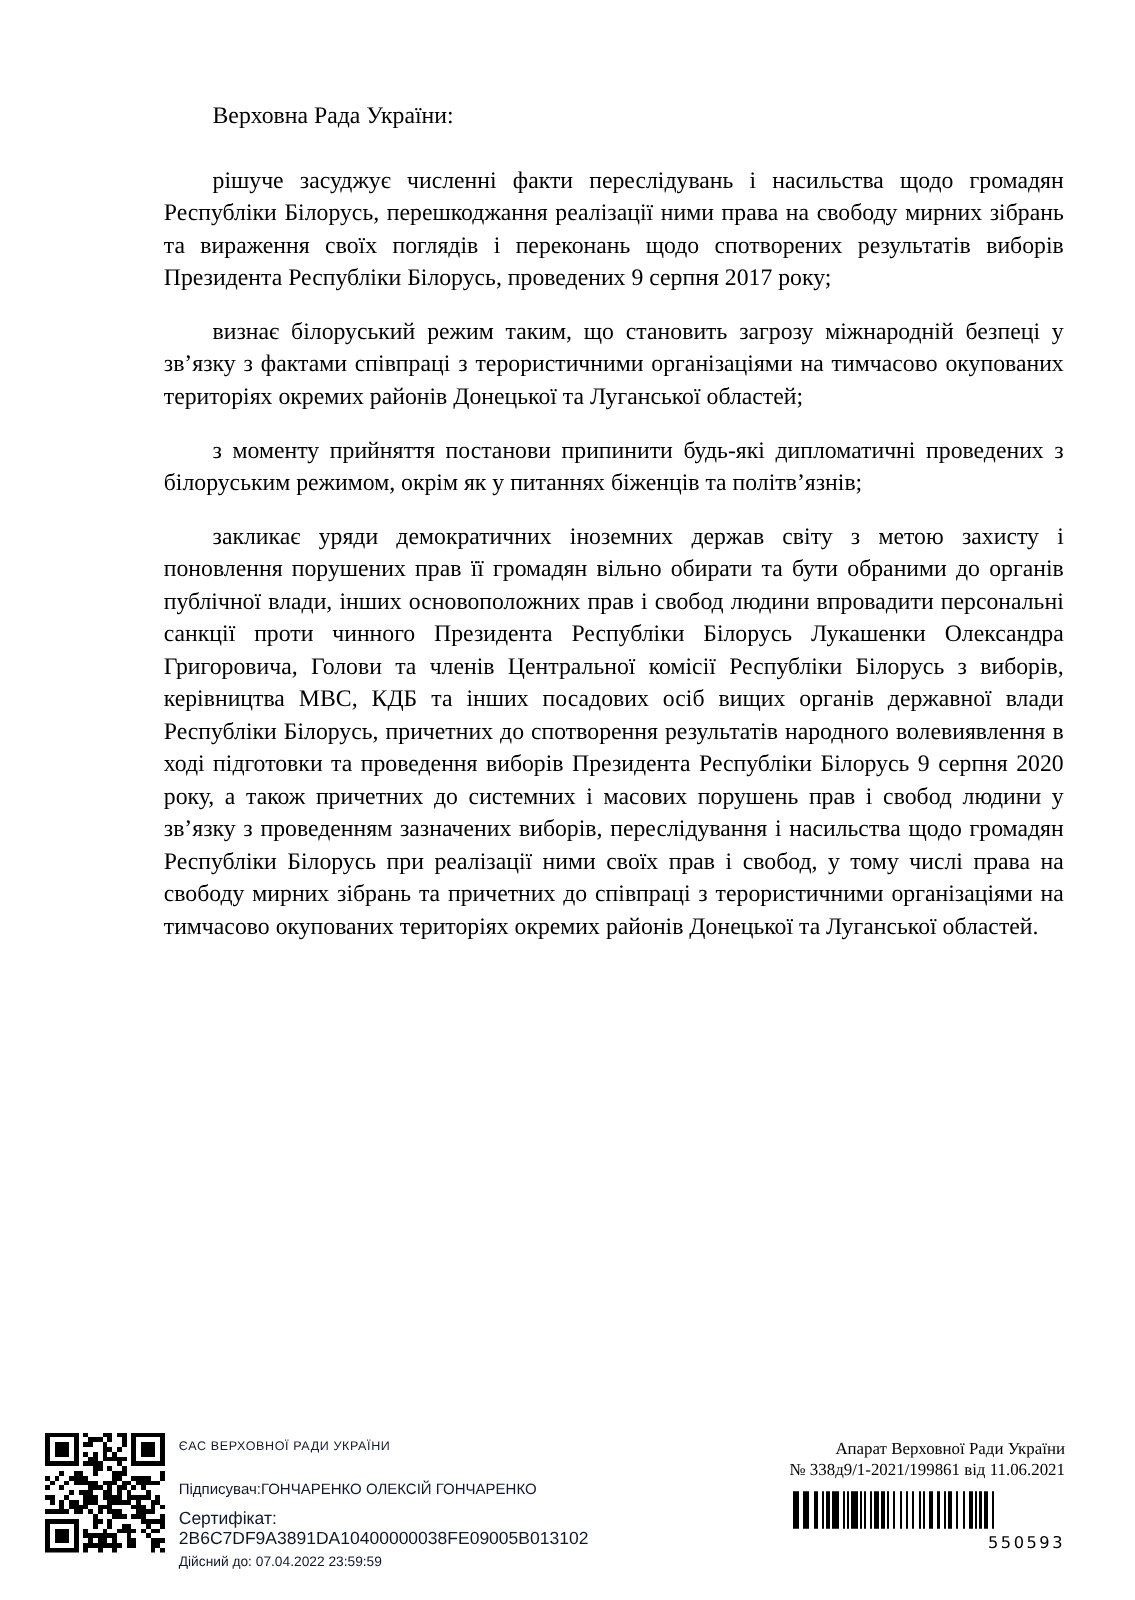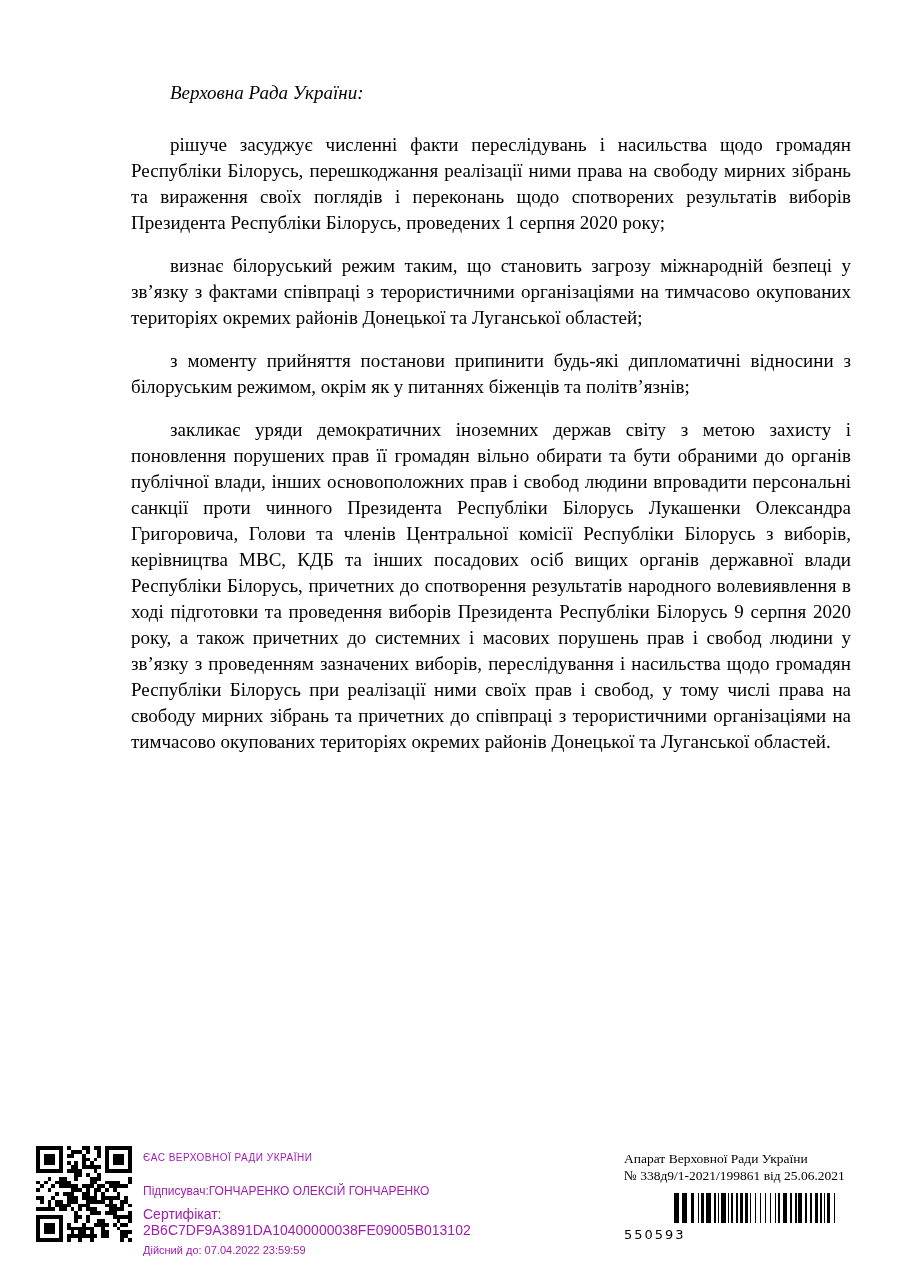--- a/index.html
+++ b/index.html
@@ -16,59 +16,59 @@
   .content {
     position: absolute;
     left: 131px;
     top: 80px;
     width: 720px;
     font-size: 19px;
     line-height: 26px;
     text-align: justify;
   }
   .para { text-indent: 39px; margin: 0 0 17px 0; }
-  .para.intro { margin-bottom: 26px; font-style: italic; }
+  .para.intro { margin-bottom: 26px; }
   .para:last-child { margin-bottom: 0; }
 
   .footer { position: absolute; left: 0; top: 1140px; width: 908px; height: 130px; }
 
   .qr { position: absolute; left: 36px; top: 6px; width: 96px; height: 96px; }
   .qr svg { width: 100%; height: 100%; display: block; }
 
   .sig-block {
     position: absolute; left: 143px; top: 12px; width: 380px;
-    font-family: "Liberation Sans", sans-serif; color: #a21caf;
+    font-family: "Liberation Sans", sans-serif; color: #0f172a;
   }
   .sig-title  { font-size: 10px; letter-spacing: .5px; margin-bottom: 21px; }
   .sig-signer { font-size: 12px; margin-bottom: 8px; }
   .sig-cert   { font-size: 14px; margin-bottom: 6px; }
   .sig-valid  { font-size: 11px; }
 
   .office-block {
-    position: absolute; left: 624px; top: 10px; width: 268px;
-    text-align: left; font-size: 13.5px; line-height: 17px;
+    position: absolute; left: 584px; top: 10px; width: 268px;
+    text-align: right; font-size: 13.5px; line-height: 17px;
     font-family: "Liberation Serif", serif;
   }
   .barcode { width: 168px; height: 30px; margin: 9px auto 3px auto; }
   .barcode svg { width: 100%; height: 100%; display: block; }
   .barcode-number {
     font-family: "DejaVu Sans", sans-serif;
     font-size: 13px; letter-spacing: 2px;
   }
 </style>
 </head>
 <body>
 
 <div class="page">
 
   <div class="content">
     <p class="para intro">Верховна Рада України:</p>
-    <p class="para">рішуче засуджує численні факти переслідувань і насильства щодо громадян Республіки Білорусь, перешкоджання реалізації ними права на свободу мирних зібрань та вираження своїх поглядів і переконань щодо спотворених результатів виборів Президента Республіки Білорусь, проведених 1 серпня 2020 року;</p>
+    <p class="para">рішуче засуджує численні факти переслідувань і насильства щодо громадян Республіки Білорусь, перешкоджання реалізації ними права на свободу мирних зібрань та вираження своїх поглядів і переконань щодо спотворених результатів виборів Президента Республіки Білорусь, проведених 9 серпня 2017 року;</p>
     <p class="para">визнає білоруський режим таким, що становить загрозу міжнародній безпеці у зв’язку з фактами співпраці з терористичними організаціями на тимчасово окупованих територіях окремих районів Донецької та Луганської областей;</p>
-    <p class="para">з моменту прийняття постанови припинити будь-які дипломатичні відносини з білоруським режимом, окрім як у питаннях біженців та політв’язнів;</p>
+    <p class="para">з моменту прийняття постанови припинити будь-які дипломатичні проведених з білоруським режимом, окрім як у питаннях біженців та політв’язнів;</p>
     <p class="para">закликає уряди демократичних іноземних держав світу з метою захисту і поновлення порушених прав її громадян вільно обирати та бути обраними до органів публічної влади, інших основоположних прав і свобод людини впровадити персональні санкції проти чинного Президента Республіки Білорусь Лукашенки Олександра Григоровича, Голови та членів Центральної комісії Республіки Білорусь з виборів, керівництва МВС, КДБ та інших посадових осіб вищих органів державної влади Республіки Білорусь, причетних до спотворення результатів народного волевиявлення в ході підготовки та проведення виборів Президента Республіки Білорусь 9 серпня 2020 року, а також причетних до системних і масових порушень прав і свобод людини у зв’язку з проведенням зазначених виборів, переслідування і насильства щодо громадян Республіки Білорусь при реалізації ними своїх прав і свобод, у тому числі права на свободу мирних зібрань та причетних до співпраці з терористичними організаціями на тимчасово окупованих територіях окремих районів Донецької та Луганської областей.</p>
   </div>
 
   <div class="footer">
 
     <div class="qr">
         <svg viewBox="0 0 25 25" xmlns="http://www.w3.org/2000/svg" shape-rendering="crispEdges" fill="#000">
           <rect width="25" height="25" fill="#fff"></rect>
           <rect x="8" y="0" width="1" height="1"></rect>
           <rect x="12" y="0" width="1" height="1"></rect>
@@ -304,21 +304,21 @@
 
     <div class="sig-block">
       <div class="sig-title">ЄАС ВЕРХОВНОЇ РАДИ УКРАЇНИ</div>
       <div class="sig-signer">Підписувач:ГОНЧАРЕНКО ОЛЕКСІЙ ГОНЧАРЕНКО</div>
       <div class="sig-cert">Сертифікат: 2B6C7DF9A3891DA10400000038FE09005B013102</div>
       <div class="sig-valid">Дійсний до: 07.04.2022 23:59:59</div>
     </div>
 
     <div class="office-block">
       <div>Апарат Верховної Ради України</div>
-      <div>№ 338д9/1-2021/199861 від 25.06.2021</div>
+      <div>№ 338д9/1-2021/199861 від 11.06.2021</div>
       <div class="barcode">
           <svg viewBox="0 0 100 30" preserveAspectRatio="none" xmlns="http://www.w3.org/2000/svg" fill="#000" shape-rendering="crispEdges">
             <rect x="0" y="0" width="3" height="30"></rect>
             <rect x="5" y="0" width="3" height="30"></rect>
             <rect x="10" y="0" width="2" height="30"></rect>
             <rect x="14" y="0" width="1" height="30"></rect>
             <rect x="16" y="0" width="2" height="30"></rect>
             <rect x="19" y="0" width="3" height="30"></rect>
             <rect x="24" y="0" width="1" height="30"></rect>
             <rect x="26" y="0" width="1" height="30"></rect>

